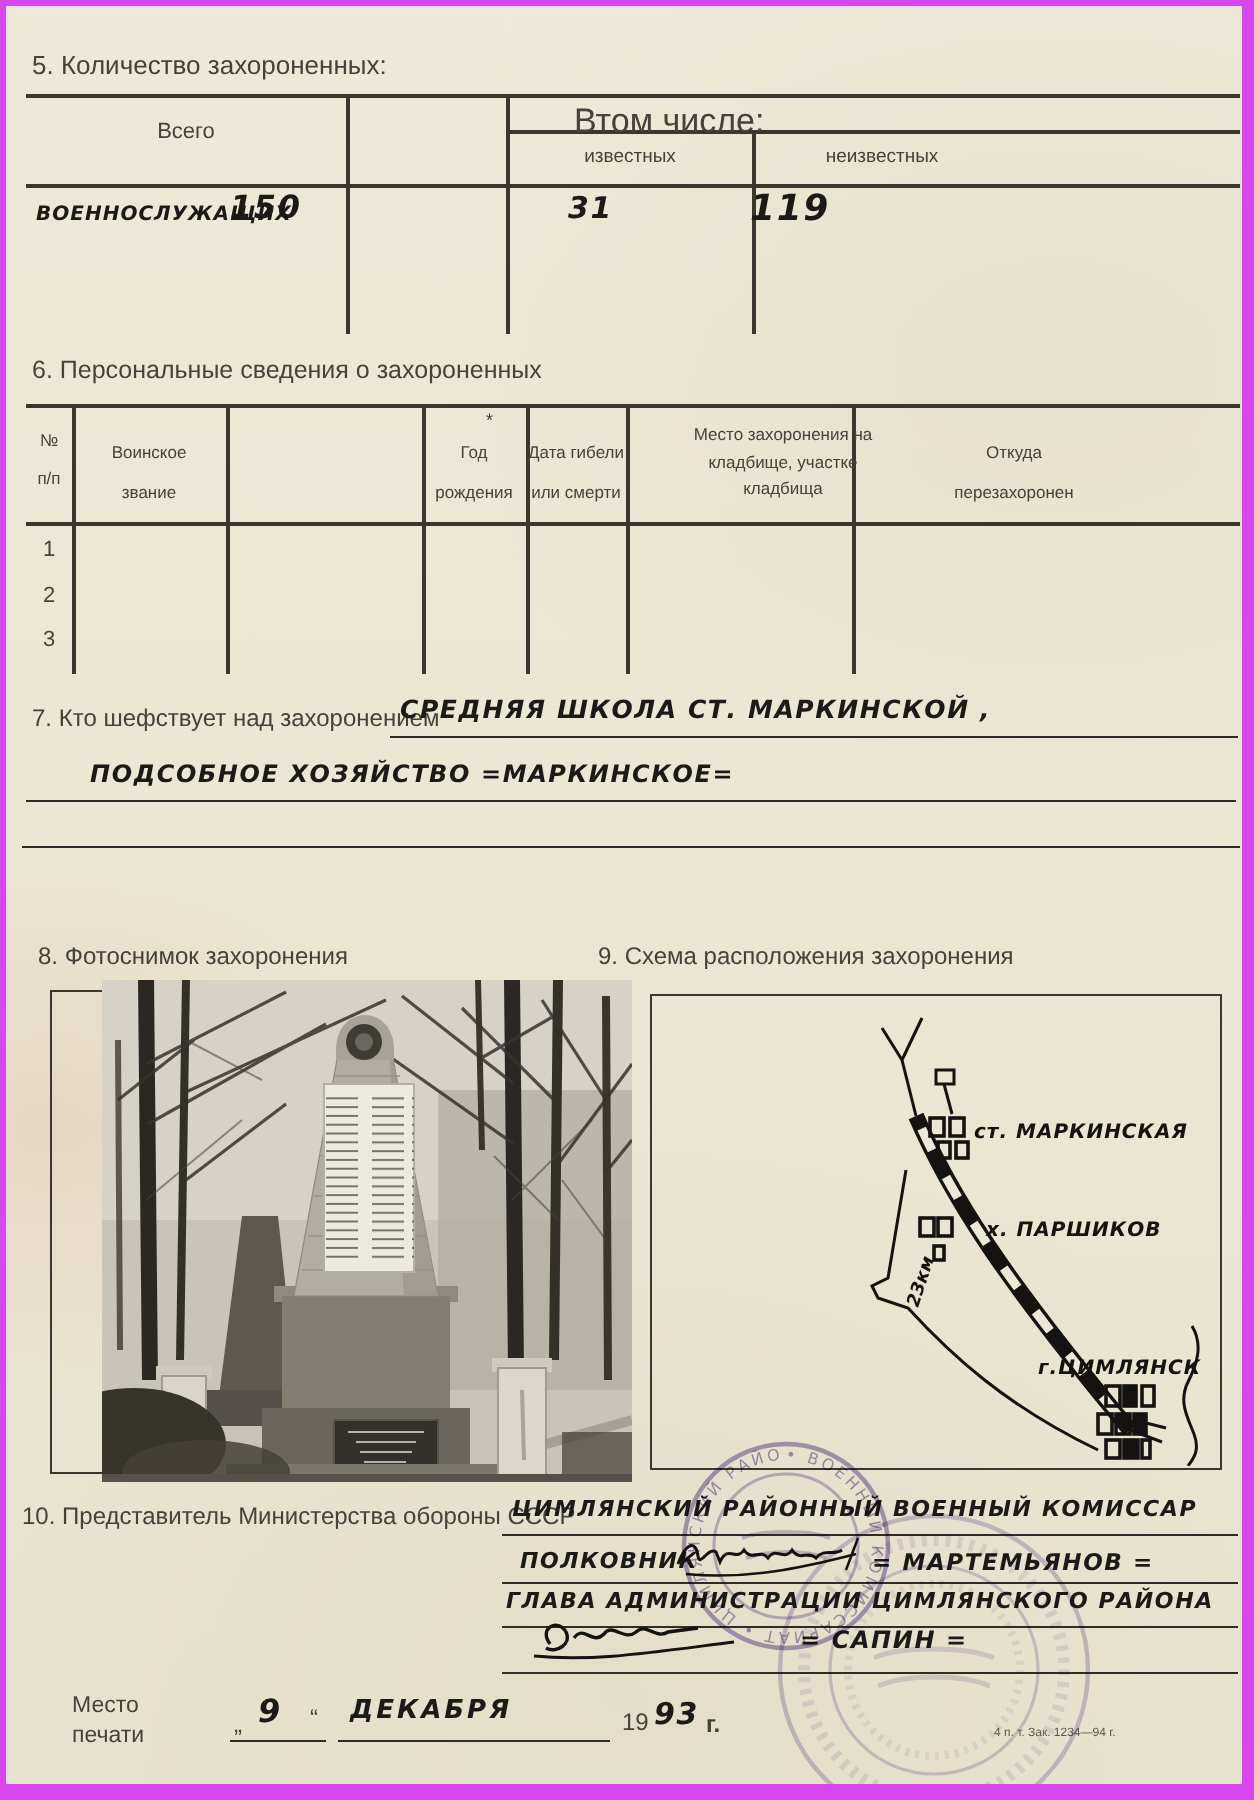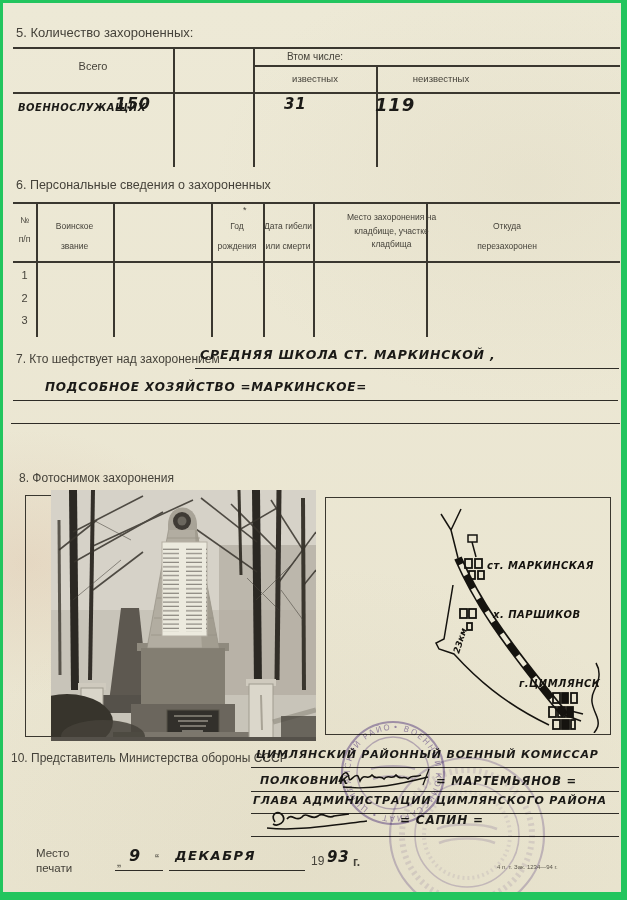--- a/index.html
+++ b/index.html
@@ -1,16 +1,16 @@
 <!DOCTYPE html>
 <html><head>
 <meta charset="utf-8">
 <style>
   html,body{margin:0;padding:0;background:#101010;}
-  .scan{position:relative;width:627px;height:900px;background:#22c55e;overflow:hidden;}
+  .scan{position:relative;width:627px;height:900px;background:#d946ef;overflow:hidden;}
   .page{position:absolute;left:3px;top:3px;width:618px;height:889px;overflow:hidden;
     background:
       radial-gradient(ellipse 260px 190px at 4% 63%, rgba(206,158,132,0.20), transparent 70%),
       radial-gradient(ellipse 420px 300px at 85% 20%, rgba(200,190,160,0.14), transparent 75%),
       radial-gradient(ellipse 500px 380px at 50% 95%, rgba(180,170,140,0.10), transparent 75%),
       linear-gradient(#ede9d6, #e9e4cf);}
   .pr{position:absolute;font-family:"Liberation Sans","DejaVu Sans",sans-serif;color:#45423a;}
   .hw{position:absolute;font-family:"DejaVu Sans",sans-serif;font-weight:bold;font-style:italic;
       color:#1b1a17;letter-spacing:.8px;white-space:nowrap;}
   .lh{position:absolute;background:#3a372f;height:2px;}
@@ -29,21 +29,21 @@
 <div class="page">
 
   <div class="pr" style="left:13px;top:22px;font-size:13px;">5. Количество захороненных:</div>
   <div class="lh" style="left:10px;top:44px;width:607px;"></div>
   <div class="lh" style="left:250px;top:62px;width:367px;height:1.5px;"></div>
   <div class="lh" style="left:10px;top:89px;width:607px;"></div>
   <div class="lv" style="left:170px;top:44px;height:120px;"></div>
   <div class="lv" style="left:250px;top:44px;height:120px;"></div>
   <div class="lv" style="left:373px;top:62px;height:102px;"></div>
   <div class="pr ctr" style="left:55px;top:57px;width:70px;font-size:11px;">Всего</div>
-  <div class="pr" style="left:284px;top:48px;font-size:10px;">Втом числе:</div>
+  <div class="pr" style="left:284px;top:48px;font-size:17px;">Втом числе:</div>
   <div class="pr ctr" style="left:268px;top:70px;width:88px;font-size:9.5px;">известных</div>
   <div class="pr ctr" style="left:390px;top:70px;width:96px;font-size:9.5px;">неизвестных</div>
   <div class="hw" style="left:15px;top:99px;font-size:10px;letter-spacing:.5px;">ВОЕННОСЛУЖАЩИХ</div>
   <div class="hw" style="left:112px;top:91px;font-size:16px;">150</div>
   <div class="hw" style="left:281px;top:92px;font-size:15px;">31</div>
   <div class="hw" style="left:372px;top:91px;font-size:18px;">119</div>
 
   <div class="pr" style="left:13px;top:175px;font-size:12.5px;">6. Персональные сведения о захороненных</div>
   <div class="lh" style="left:10px;top:199px;width:607px;"></div>
   <div class="lh" style="left:10px;top:258px;width:607px;height:2.4px;"></div>
@@ -161,20 +161,21 @@
     <rect x="198" y="194" width="24" height="54" fill="#dbd7cb" stroke="#a09b8f" stroke-width="1"></rect>
     <path d="M210,205 L211,240" stroke="#a8a396" stroke-width="2"></path>
     <path d="M222,232 L265,220" stroke="#8f8a7e" stroke-width="5" opacity="0.6"></path>
 
     <ellipse cx="16" cy="232" rx="46" ry="28" fill="#37342c"></ellipse>
     <ellipse cx="52" cy="246" rx="42" ry="16" fill="#45423a" opacity="0.85"></ellipse>
     <rect x="230" y="226" width="35" height="25" fill="#4a463e" opacity="0.75"></rect>
     <rect x="0" y="247" width="265" height="4" fill="#55514a"></rect>
   </svg>
 
+  <div class="pr" style="left:296px;top:468px;font-size:12px;">9. Схема расположения захоронения</div>
   <div class="frame" style="left:322px;top:494px;width:284px;height:236px;"></div>
   <svg style="position:absolute;left:322px;top:494px;" width="284" height="236" viewBox="0 0 284 236">
 
     <path d="M133,61 C150,100 175,140 240,218" stroke="#15130f" stroke-width="8" fill="none"></path>
     <path d="M133,61 C150,100 175,140 240,218" stroke="#ece8d5" stroke-width="4.6" fill="none" stroke-dasharray="12 15" stroke-dashoffset="-7"></path>
 
     <g stroke="#15130f" stroke-width="1.5" fill="none">
       <path d="M133,61 L126,33 L136,12"></path>
       <path d="M126,33 L116,17"></path>
       <path d="M240,218 L256,224"></path>

